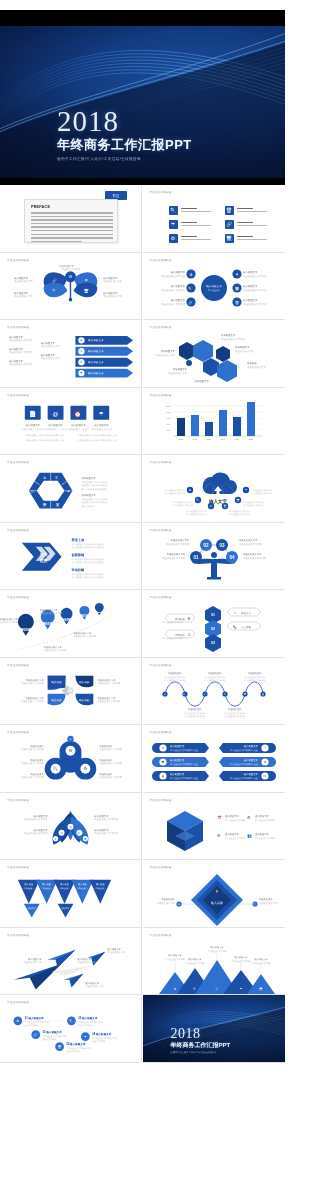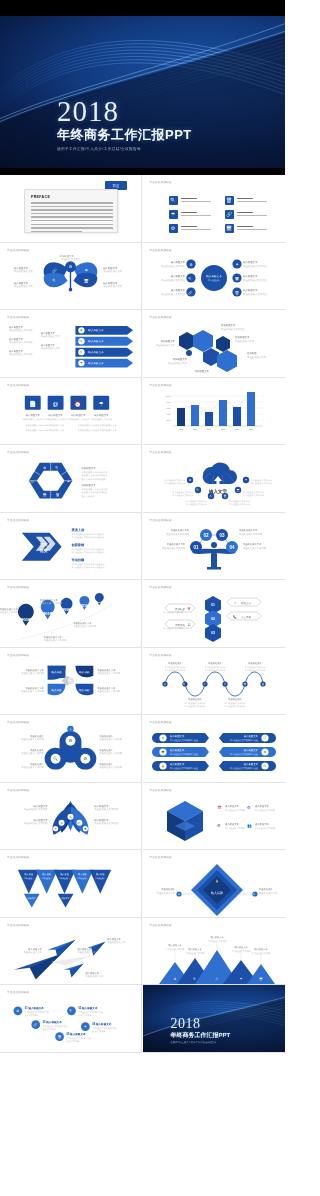--- a/index.html
+++ b/index.html
@@ -1,21 +1,21 @@
 <!DOCTYPE html>
 <html><head>
 <meta charset="utf-8">
 <style>
   * { margin:0; padding:0; box-sizing:border-box; }
   html,body { width:285px; }
   body {
     font-family:"Liberation Sans","DejaVu Sans",sans-serif;
     background:#ffffff; width:285px; overflow-x:hidden;
   }
-  .page { width:285px; position:relative; }
+  .page { width:285px; position:relative;margin-top:10px; }
 
   
   .cover {
     width:285px; height:175px; position:relative; overflow:hidden;
     background:
       radial-gradient(ellipse 120% 80% at 70% 40%, #1a4fa0 0%, #123b80 35%, #0a1f4d 65%, #040b1c 100%),
       #05102c;
   }
   .cover .topbar { position:absolute; left:0; top:0; width:100%; height:16px; background:#000; }
   .cover .botbar { position:absolute; left:0; bottom:0; width:100%; height:7px; background:#000; }

